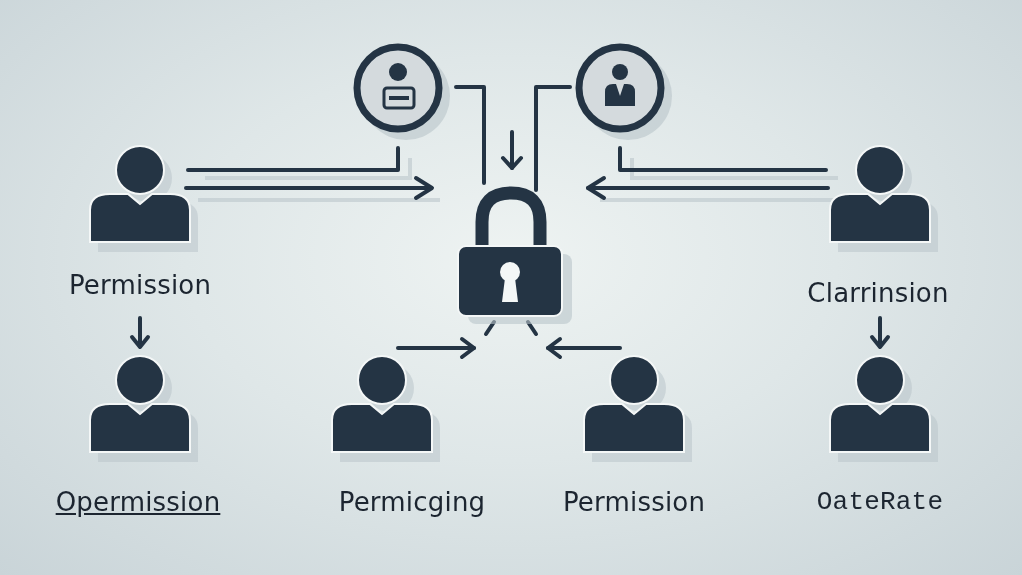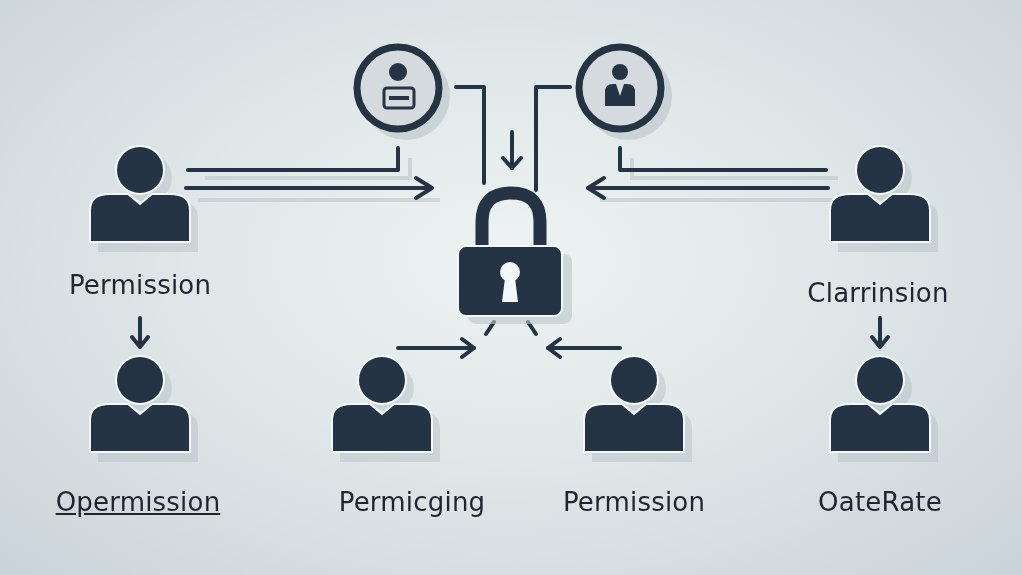--- a/index.html
+++ b/index.html
@@ -105,13 +105,13 @@
       <use href="#personShadow"></use>
       <use href="#person"></use>
     </g>
 </svg>
 
 <div class="lbl" style="left:140px;top:270px;">Permission</div>
 <div class="lbl" style="left:138px;top:487px;text-decoration:underline;">Opermission</div>
 <div class="lbl" style="left:384px;top:487px;margin-left:28px;">Permicging</div>
 <div class="lbl" style="left:634px;top:487px;">Permission</div>
 <div class="lbl" style="left:878px;top:278px;">Clarrinsion</div>
-<div class="lbl" style="left:880px;top:487px;">OateRate</div>
+<div class="lbl" style="left:880px;top:487px;font-family:Liberation Mono, monospace;">OateRate</div>
 
 </body></html>

